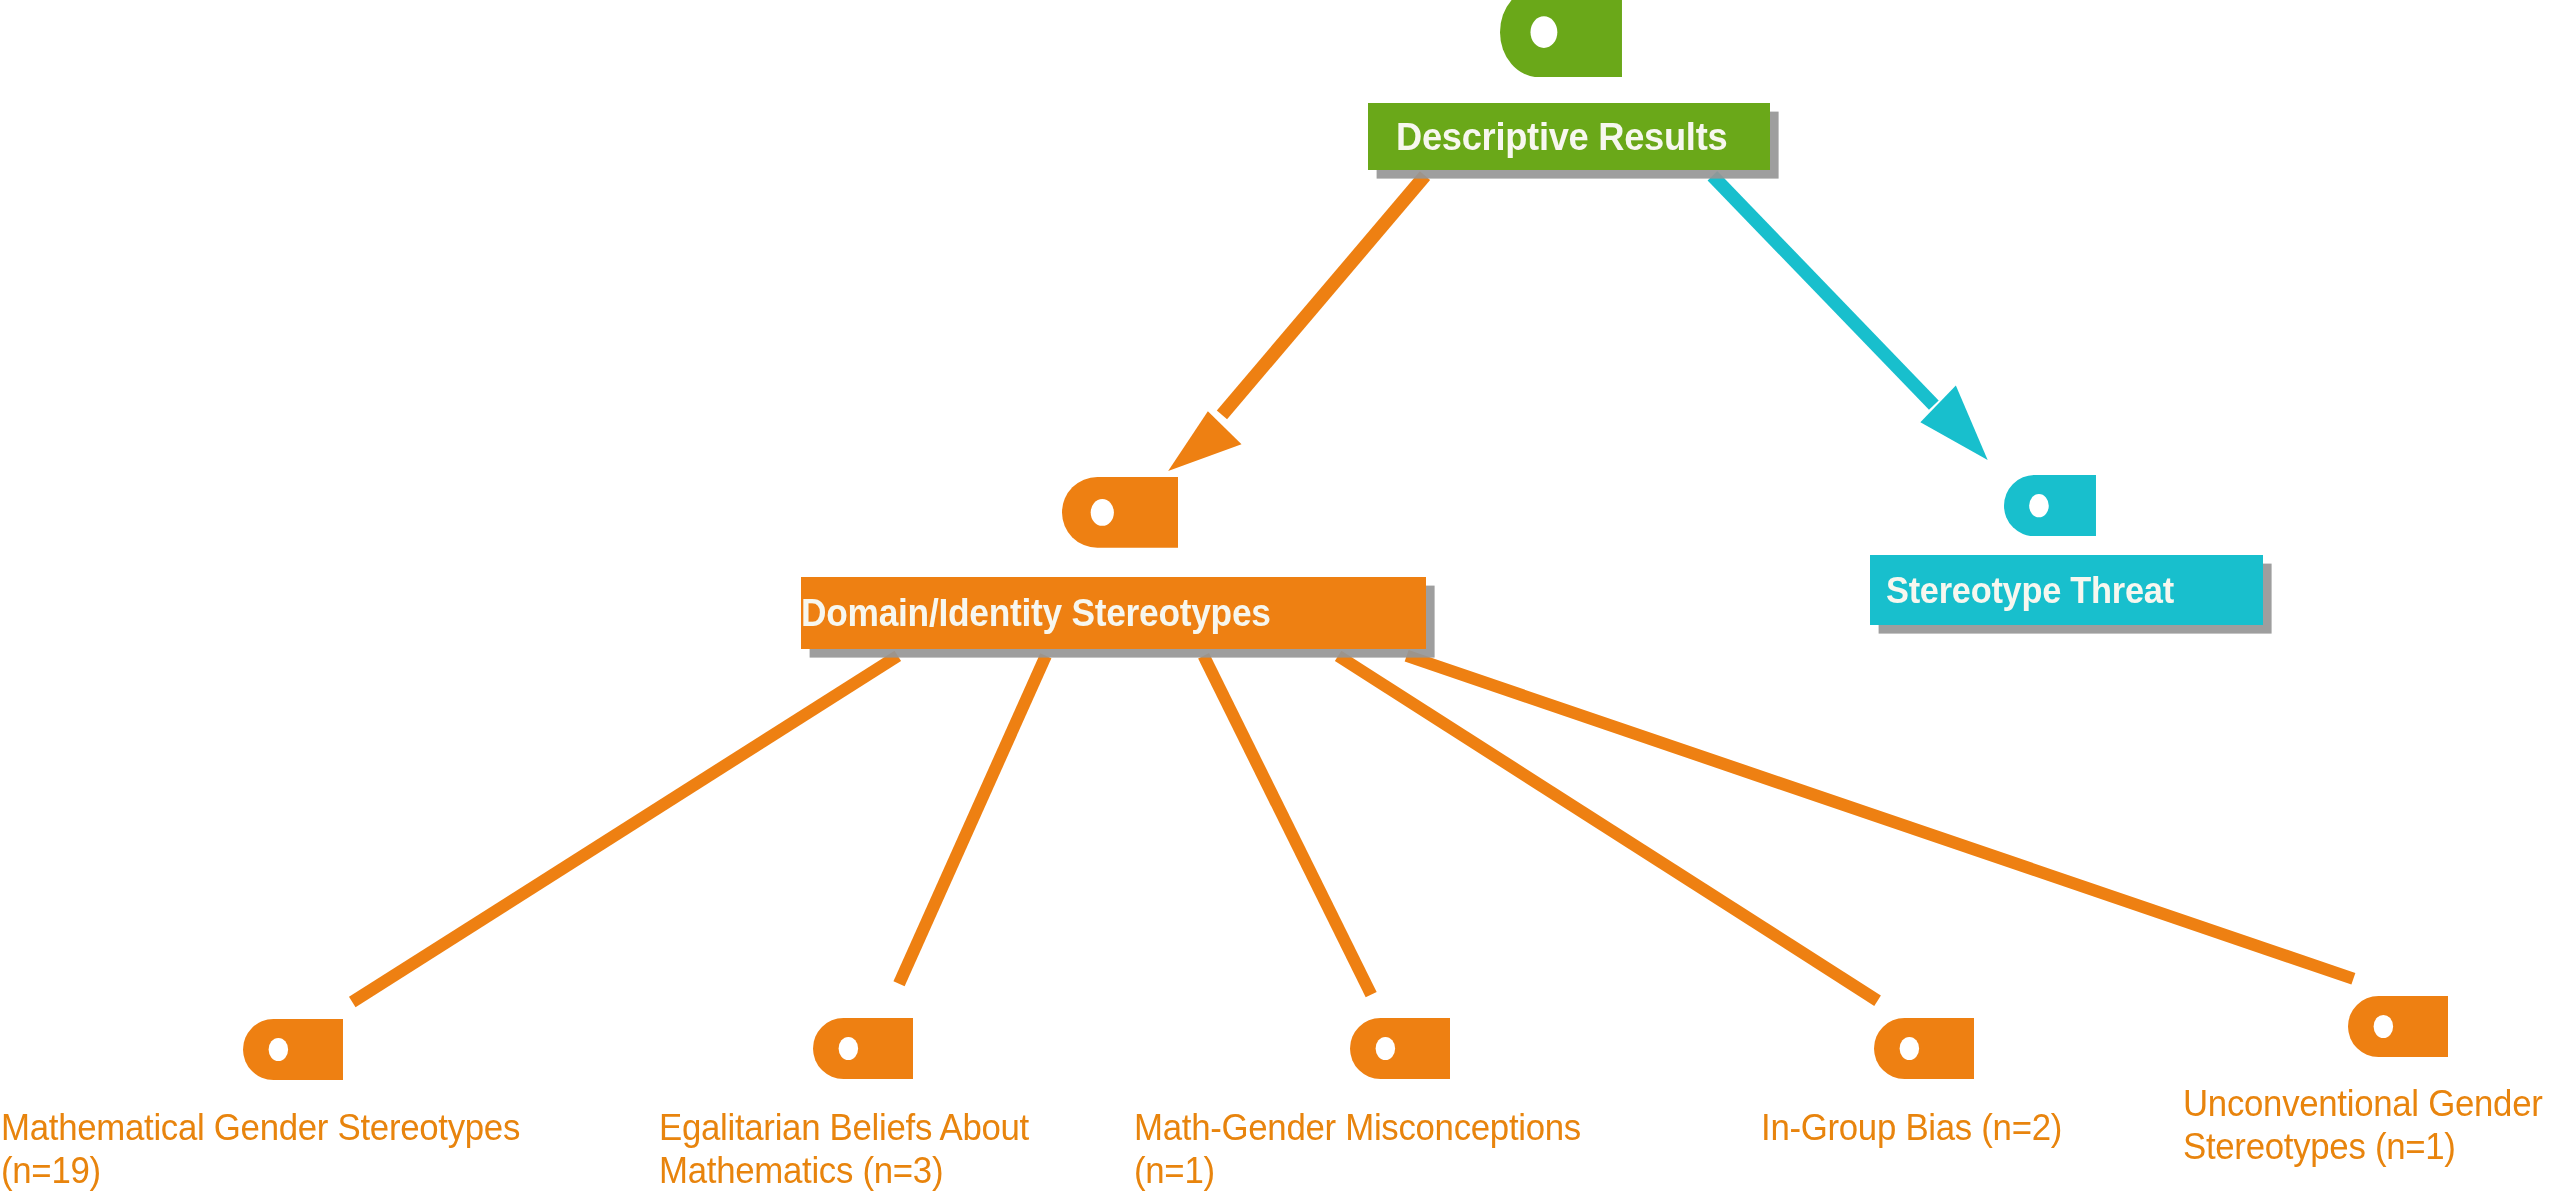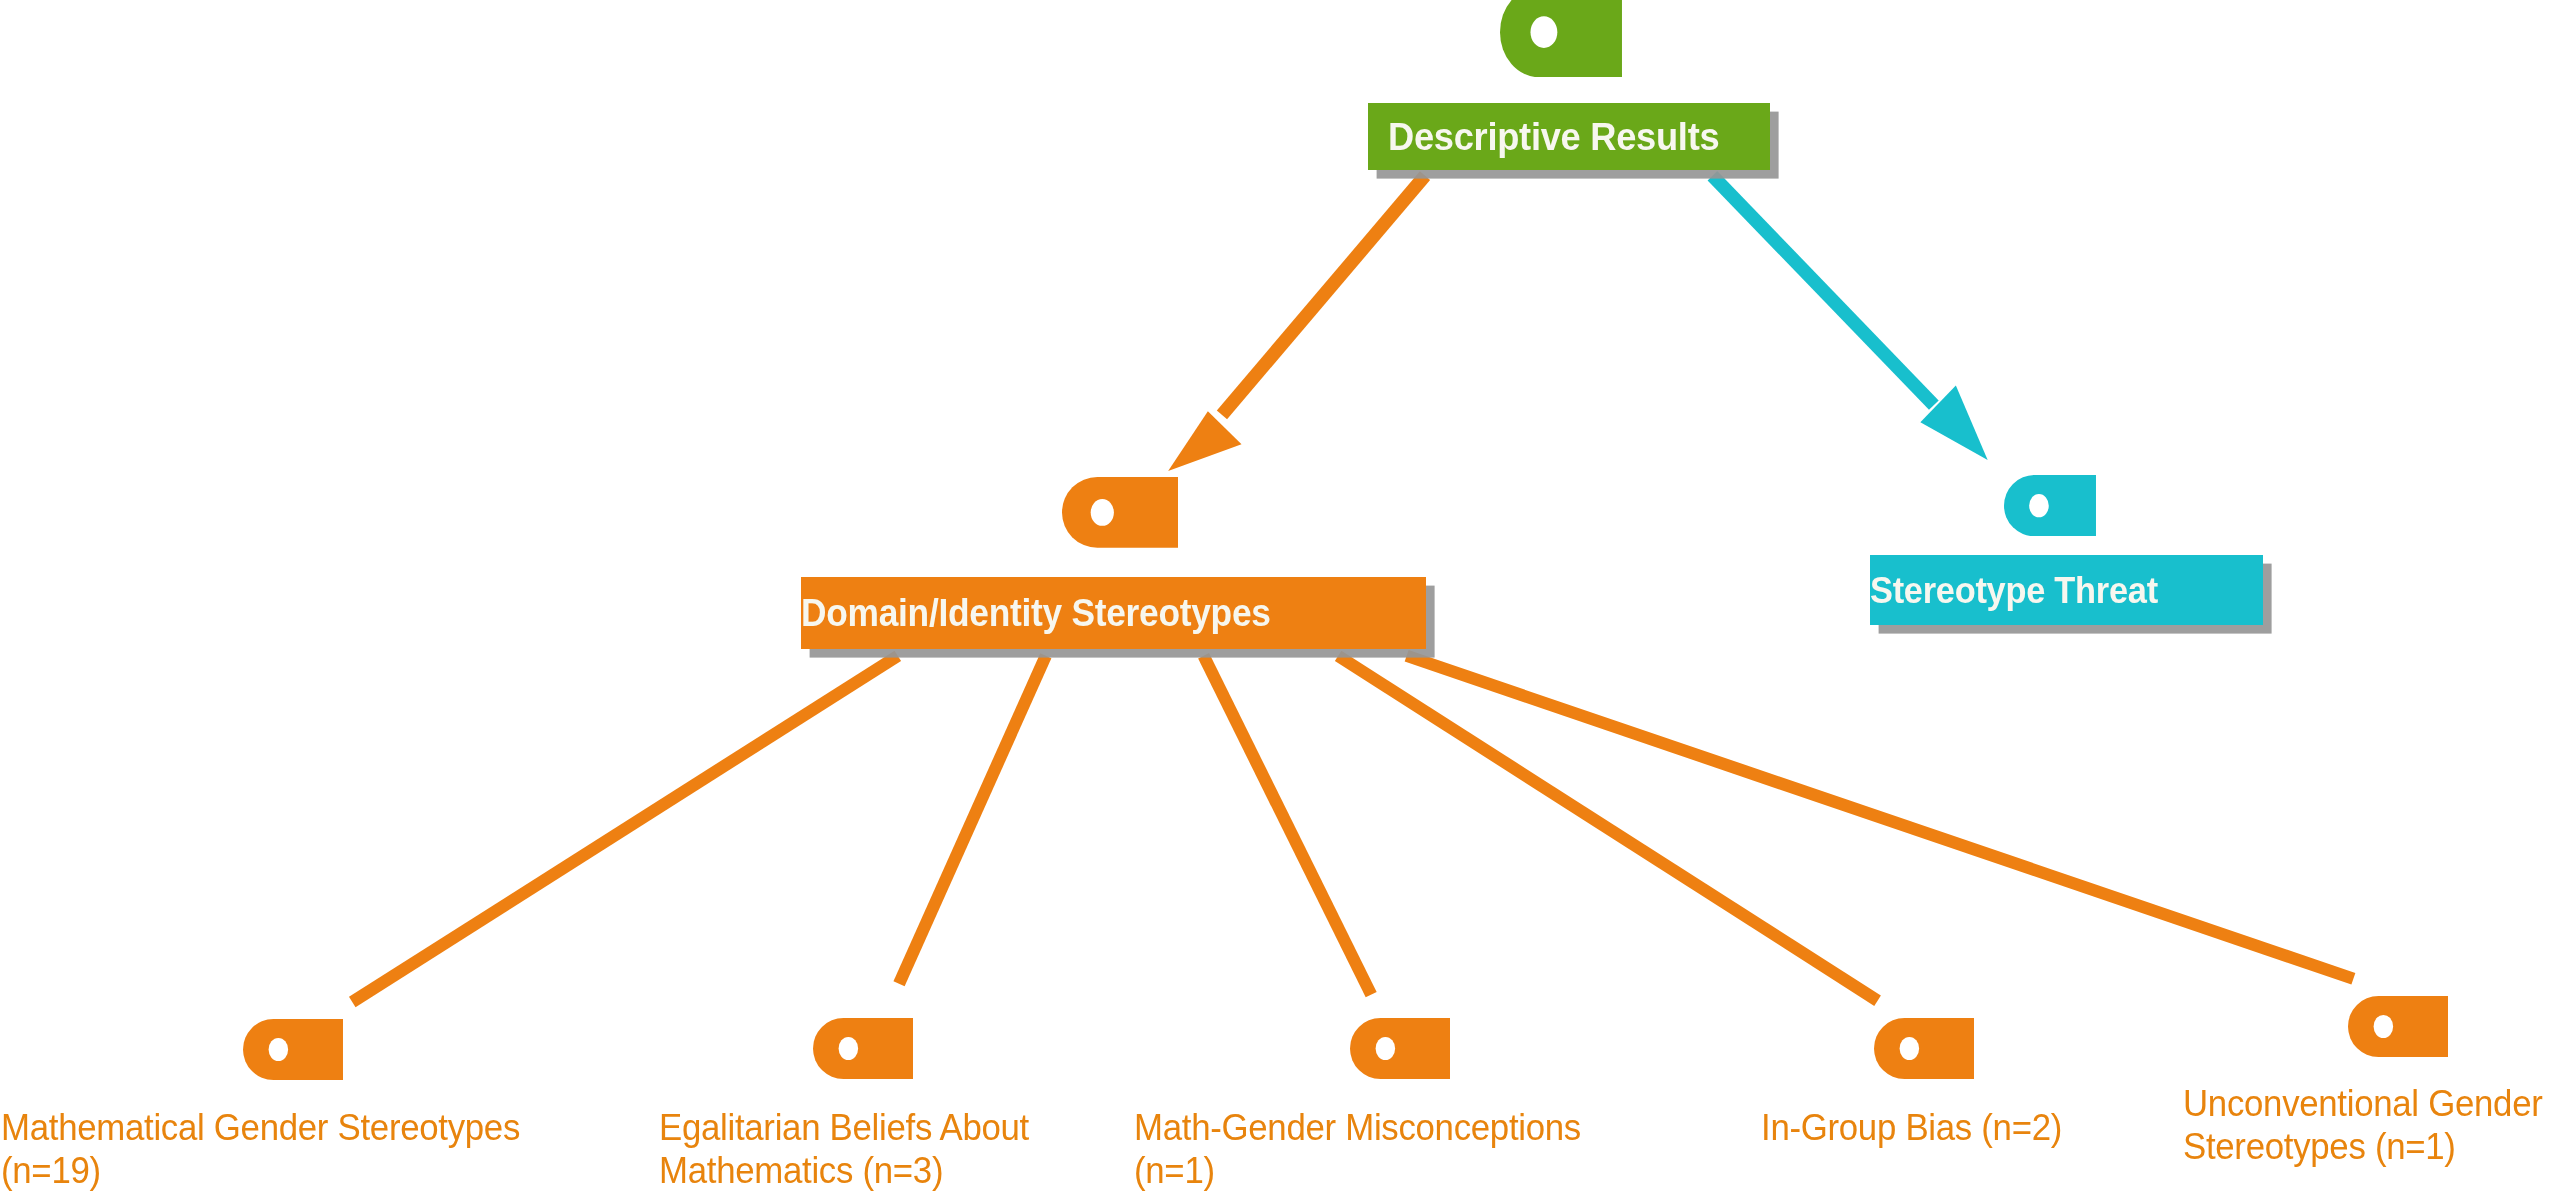--- a/index.html
+++ b/index.html
@@ -42,40 +42,40 @@
     transform: scaleX(0.93);
     transform-origin: left center;
   }
 
   #node-root-box {
     left: 1368px;
     top: 103px;
     width: 402px;
     height: 67px;
     background: #6aa819;
-    padding-left: 20px;
+    padding-left: 28px;
   }
   #node-root-box .node-label { font-size: 39px; }
 
   #node-domain-box {
     left: 801px;
     top: 577px;
     width: 625px;
     height: 72px;
     background: #ee8012;
   }
   #node-domain-box .node-label { font-size: 38px; }
 
   #node-threat-box {
     left: 1870px;
     top: 555px;
     width: 393px;
     height: 70px;
     background: #18bfcd;
-    padding-left: 0;
+    padding-left: 16px;
   }
   #node-threat-box .node-label { font-size: 37px; }
 
   
   .tag-icon {
     position: absolute;
   }
   .tag-icon svg { display: block; }
 
   #tag-root  { left: 1500px; top: -13.5px;   width: 122px; height: 91px; }

